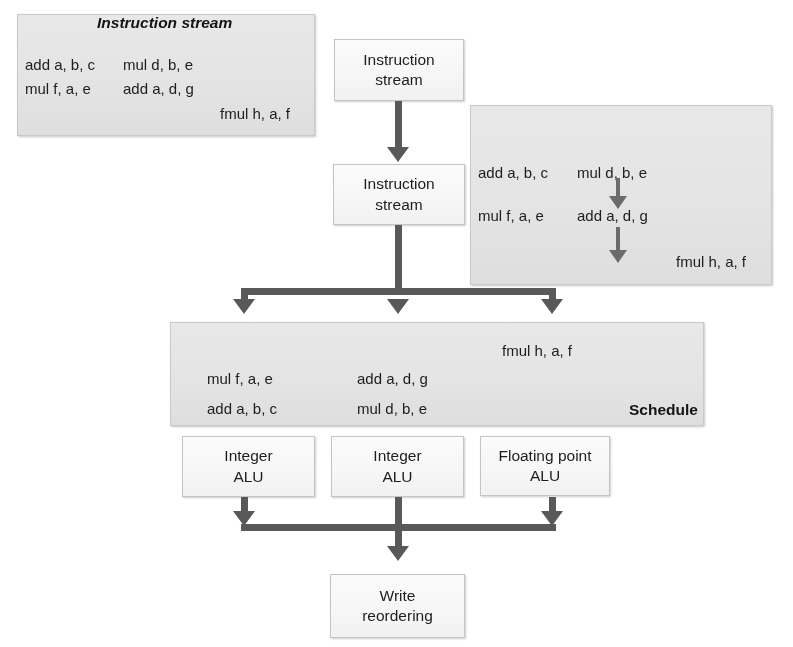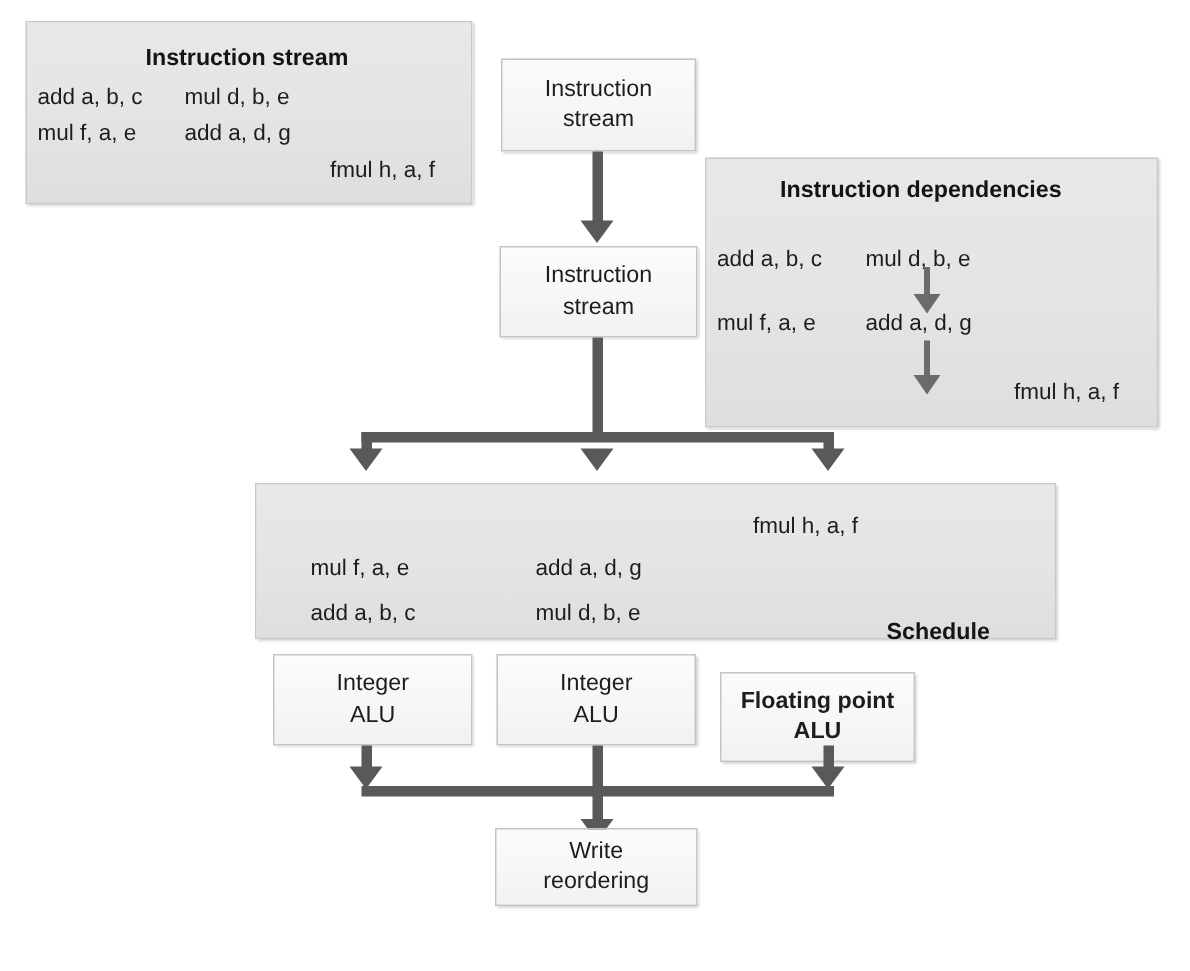--- a/index.html
+++ b/index.html
@@ -79,29 +79,28 @@
     background: #6b6b6b;
     width: 4px;
   }
 </style>
 </head>
 <body>
 
 <div id="canvas">
 
   <div class="gray-panel" style="left:17px; top:14px; width:298px; height:122px;"></div>
-  <div class="panel-title" style="left:97px; top:30px;">Instruction stream</div>
+  <div class="panel-title" style="left:97px; top:14px;font-style:italic;">Instruction stream</div>
   <div class="code-line" style="left:25px; top:56px;">add a, b, c</div>
   <div class="code-line" style="left:25px; top:80px;">mul f, a, e</div>
   <div class="code-line" style="left:123px; top:56px;">mul d, b, e</div>
   <div class="code-line" style="left:123px; top:80px;">add a, d, g</div>
   <div class="code-line" style="left:220px; top:105px;">fmul h, a, f</div>
 
   <div class="gray-panel" style="left:470px; top:105px; width:302px; height:180px;"></div>
-  <div class="panel-title" style="left:520px; top:118px;">Instruction dependencies</div>
   <div class="code-line" style="left:478px; top:164px;">add a, b, c</div>
   <div class="code-line" style="left:478px; top:207px;">mul f, a, e</div>
   <div class="code-line" style="left:577px; top:164px;">mul d, b, e</div>
   <div class="code-line" style="left:577px; top:207px;">add a, d, g</div>
   <div class="code-line" style="left:676px; top:253px;">fmul h, a, f</div>
 
   <div class="dep-arrow-stem" style="left:616px; top:178px; height:20px;"></div>
   <div class="arrow-down small" style="left:609px; top:196px;"></div>
 
   <div class="dep-arrow-stem" style="left:616px; top:227px; height:25px;"></div>
@@ -131,50 +130,50 @@
   <div class="arrow-down" style="left:233px; top:299px;"></div>
   <div class="arrow-down" style="left:387px; top:299px;"></div>
   <div class="arrow-down" style="left:541px; top:299px;"></div>
 
   <div class="gray-panel" style="left:170px; top:322px; width:534px; height:104px;"></div>
   <div class="code-line" style="left:502px; top:342px;">fmul h, a, f</div>
   <div class="code-line" style="left:207px; top:370px;">mul f, a, e</div>
   <div class="code-line" style="left:357px; top:370px;">add a, d, g</div>
   <div class="code-line" style="left:207px; top:400px;">add a, b, c</div>
   <div class="code-line" style="left:357px; top:400px;">mul d, b, e</div>
-  <div class="panel-title" style="left:591px; top:401px;margin-top:12px;">Schedule</div>
+  <div class="panel-title" style="left:629px; top:401px;">Schedule</div>
 
   <div class="stage-box" style="left:182px; top:436px; width:133px; height:61px;">
     <div>
       <span>Integer</span><br>
       <span>ALU</span>
     </div>
   </div>
   <div class="stage-box" style="left:331px; top:436px; width:133px; height:61px;">
     <div>
       <span>Integer</span><br>
       <span>ALU</span>
     </div>
   </div>
-  <div class="stage-box" style="left:480px; top:448px; width:130px; height:60px;font-weight:bold;">
+  <div class="stage-box" style="left:480px; top:436px; width:130px; height:60px;">
     <div>
       <span>Floating point</span><br>
       <span>ALU</span>
     </div>
   </div>
 
   <div class="conn" style="left:241px; top:497px; width:7px; height:16px;"></div>
   <div class="arrow-down" style="left:233px; top:511px;"></div>
   <div class="conn" style="left:549px; top:497px; width:7px; height:16px;"></div>
   <div class="arrow-down" style="left:541px; top:511px;"></div>
   <div class="conn" style="left:395px; top:497px; width:7px; height:34px;"></div>
   <div class="conn" style="left:241px; top:524px; width:315px; height:7px;"></div>
   <div class="conn" style="left:395px; top:524px; width:7px; height:24px;"></div>
   <div class="arrow-down" style="left:387px; top:546px;"></div>
 
-  <div class="stage-box" style="left:330px; top:552px; width:135px; height:52px;">
+  <div class="stage-box" style="left:330px; top:574px; width:135px; height:64px;">
     <div>
       <span>Write</span><br>
       <span>reordering</span>
     </div>
   </div>
 
 </div>
 
 </body></html>

